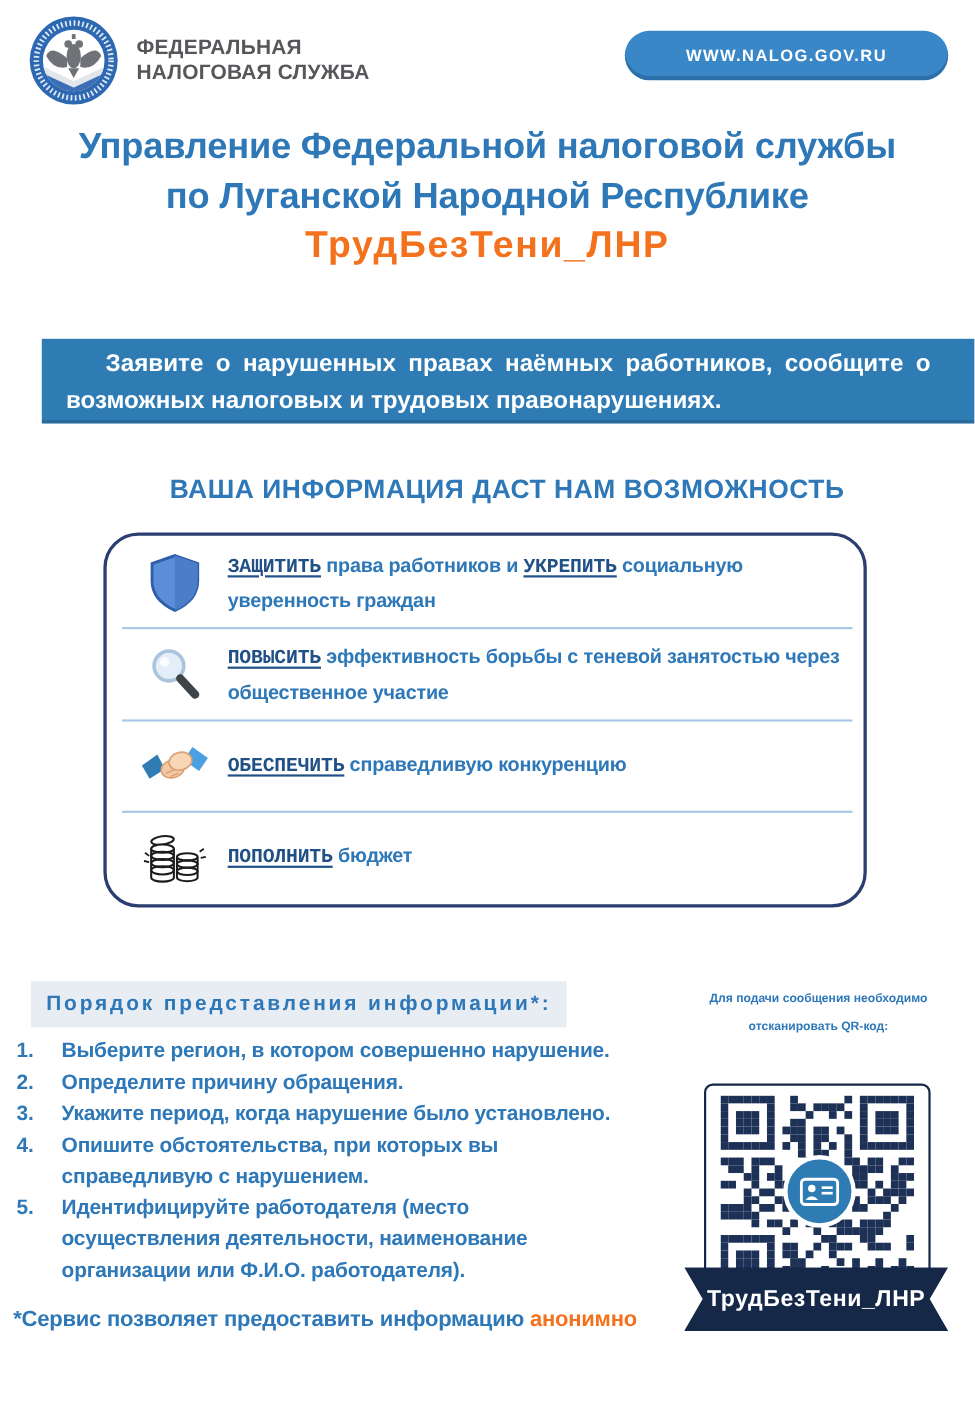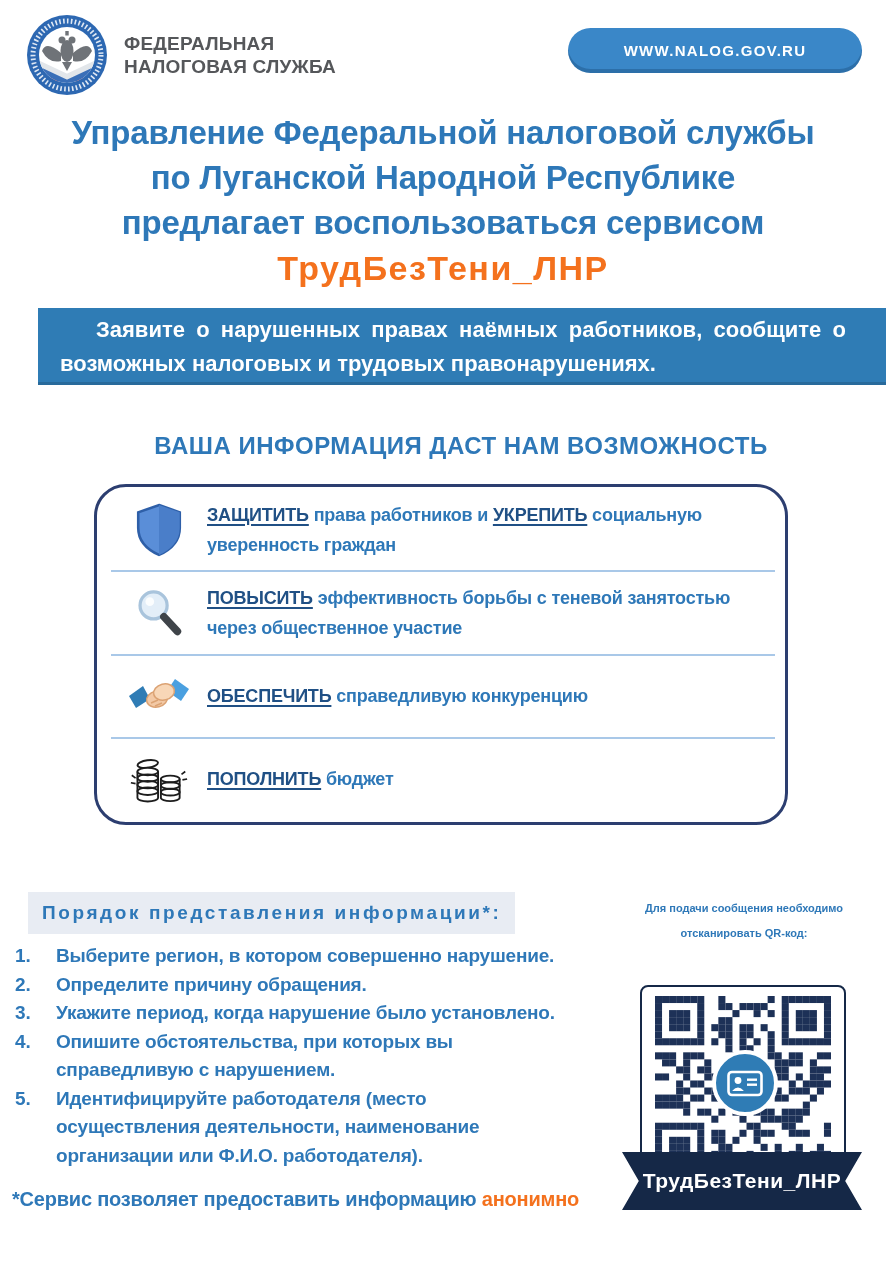--- a/index.html
+++ b/index.html
@@ -59,21 +59,21 @@
   .benefit-row{flex:1;display:flex;align-items:center;}
   .benefit-row + .benefit-row{border-top:2px solid var(--separator,#a9c8e8);}
   .benefit-icon{width:96px;flex:none;display:flex;justify-content:center;align-items:center;}
   .benefit-text{
     flex:1;margin:0;max-width:568px;
     font-size:18px;line-height:30px;letter-spacing:-.2px;
     color:var(--primary-blue,#2e78b8);
   }
   .kw{
     color:var(--kw-navy,#205085);
-    text-decoration:underline;text-underline-offset:3px;text-decoration-thickness:2px;
+    text-decoration:underline;text-underline-offset:3px;text-decoration-thickness:2px;font-family:Liberation Mono, monospace;
   }
 
   
   .procedure-chip{
     position:absolute;left:28px;top:892px;
     background:var(--chip-bg,#e8ecf3);color:var(--primary-blue,#2e78b8);
     font-size:19px;letter-spacing:2.6px;padding:10px 14px;
   }
   .procedure-list{
     position:absolute;left:12px;top:942px;width:560px;
@@ -145,21 +145,20 @@
     <div>ФЕДЕРАЛЬНАЯ</div>
     <div>НАЛОГОВАЯ СЛУЖБА</div>
   </div>
   <div class="site-pill">
     <span>WWW.NALOG.GOV.RU</span>
   </div>
 
   <div class="title-block">
     <div>Управление Федеральной налоговой службы</div>
     <div>по Луганской Народной Республике</div>
-    <div>предлагает воспользоваться сервисом</div>
     <div class="service-name">ТрудБезТени_ЛНР</div>
   </div>
 
   <div class="banner">Заявите о нарушенных правах наёмных работников, сообщите о возможных налоговых и трудовых правонарушениях.</div>
 
   <div class="benefits-heading">ВАША ИНФОРМАЦИЯ ДАСТ НАМ ВОЗМОЖНОСТЬ</div>
 
   <div class="benefits-box">
 
     <div class="benefit-row">

